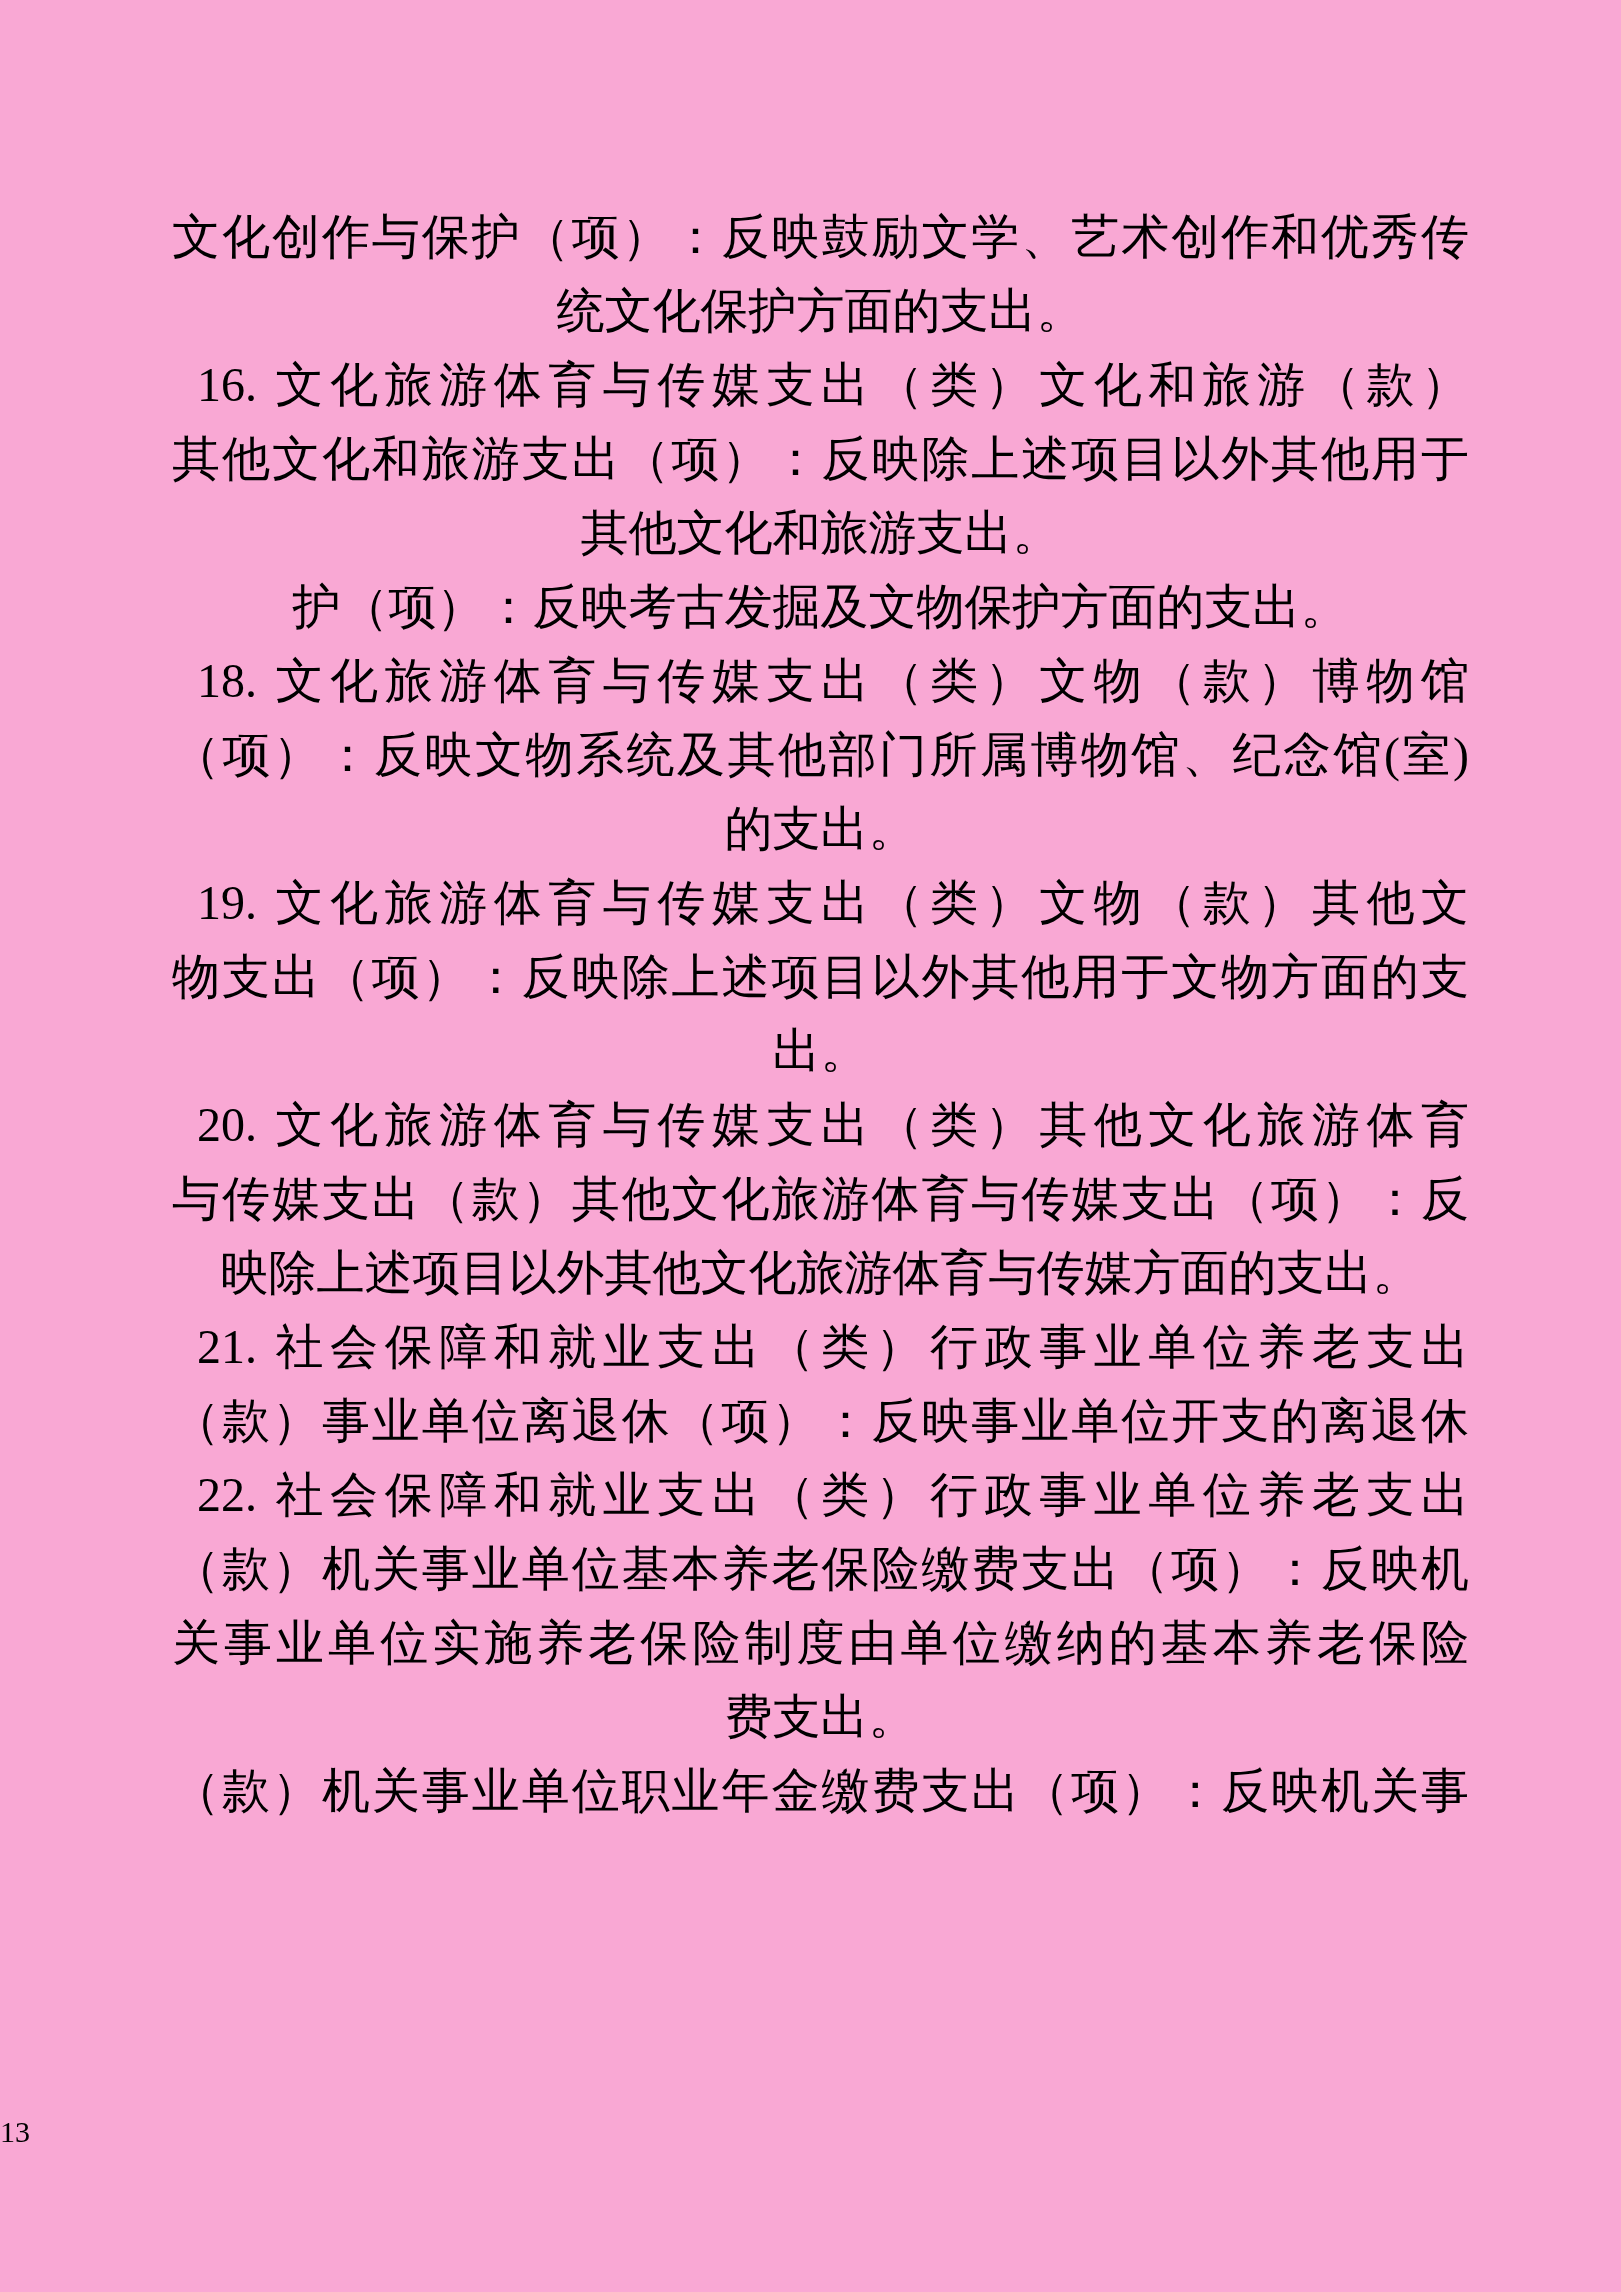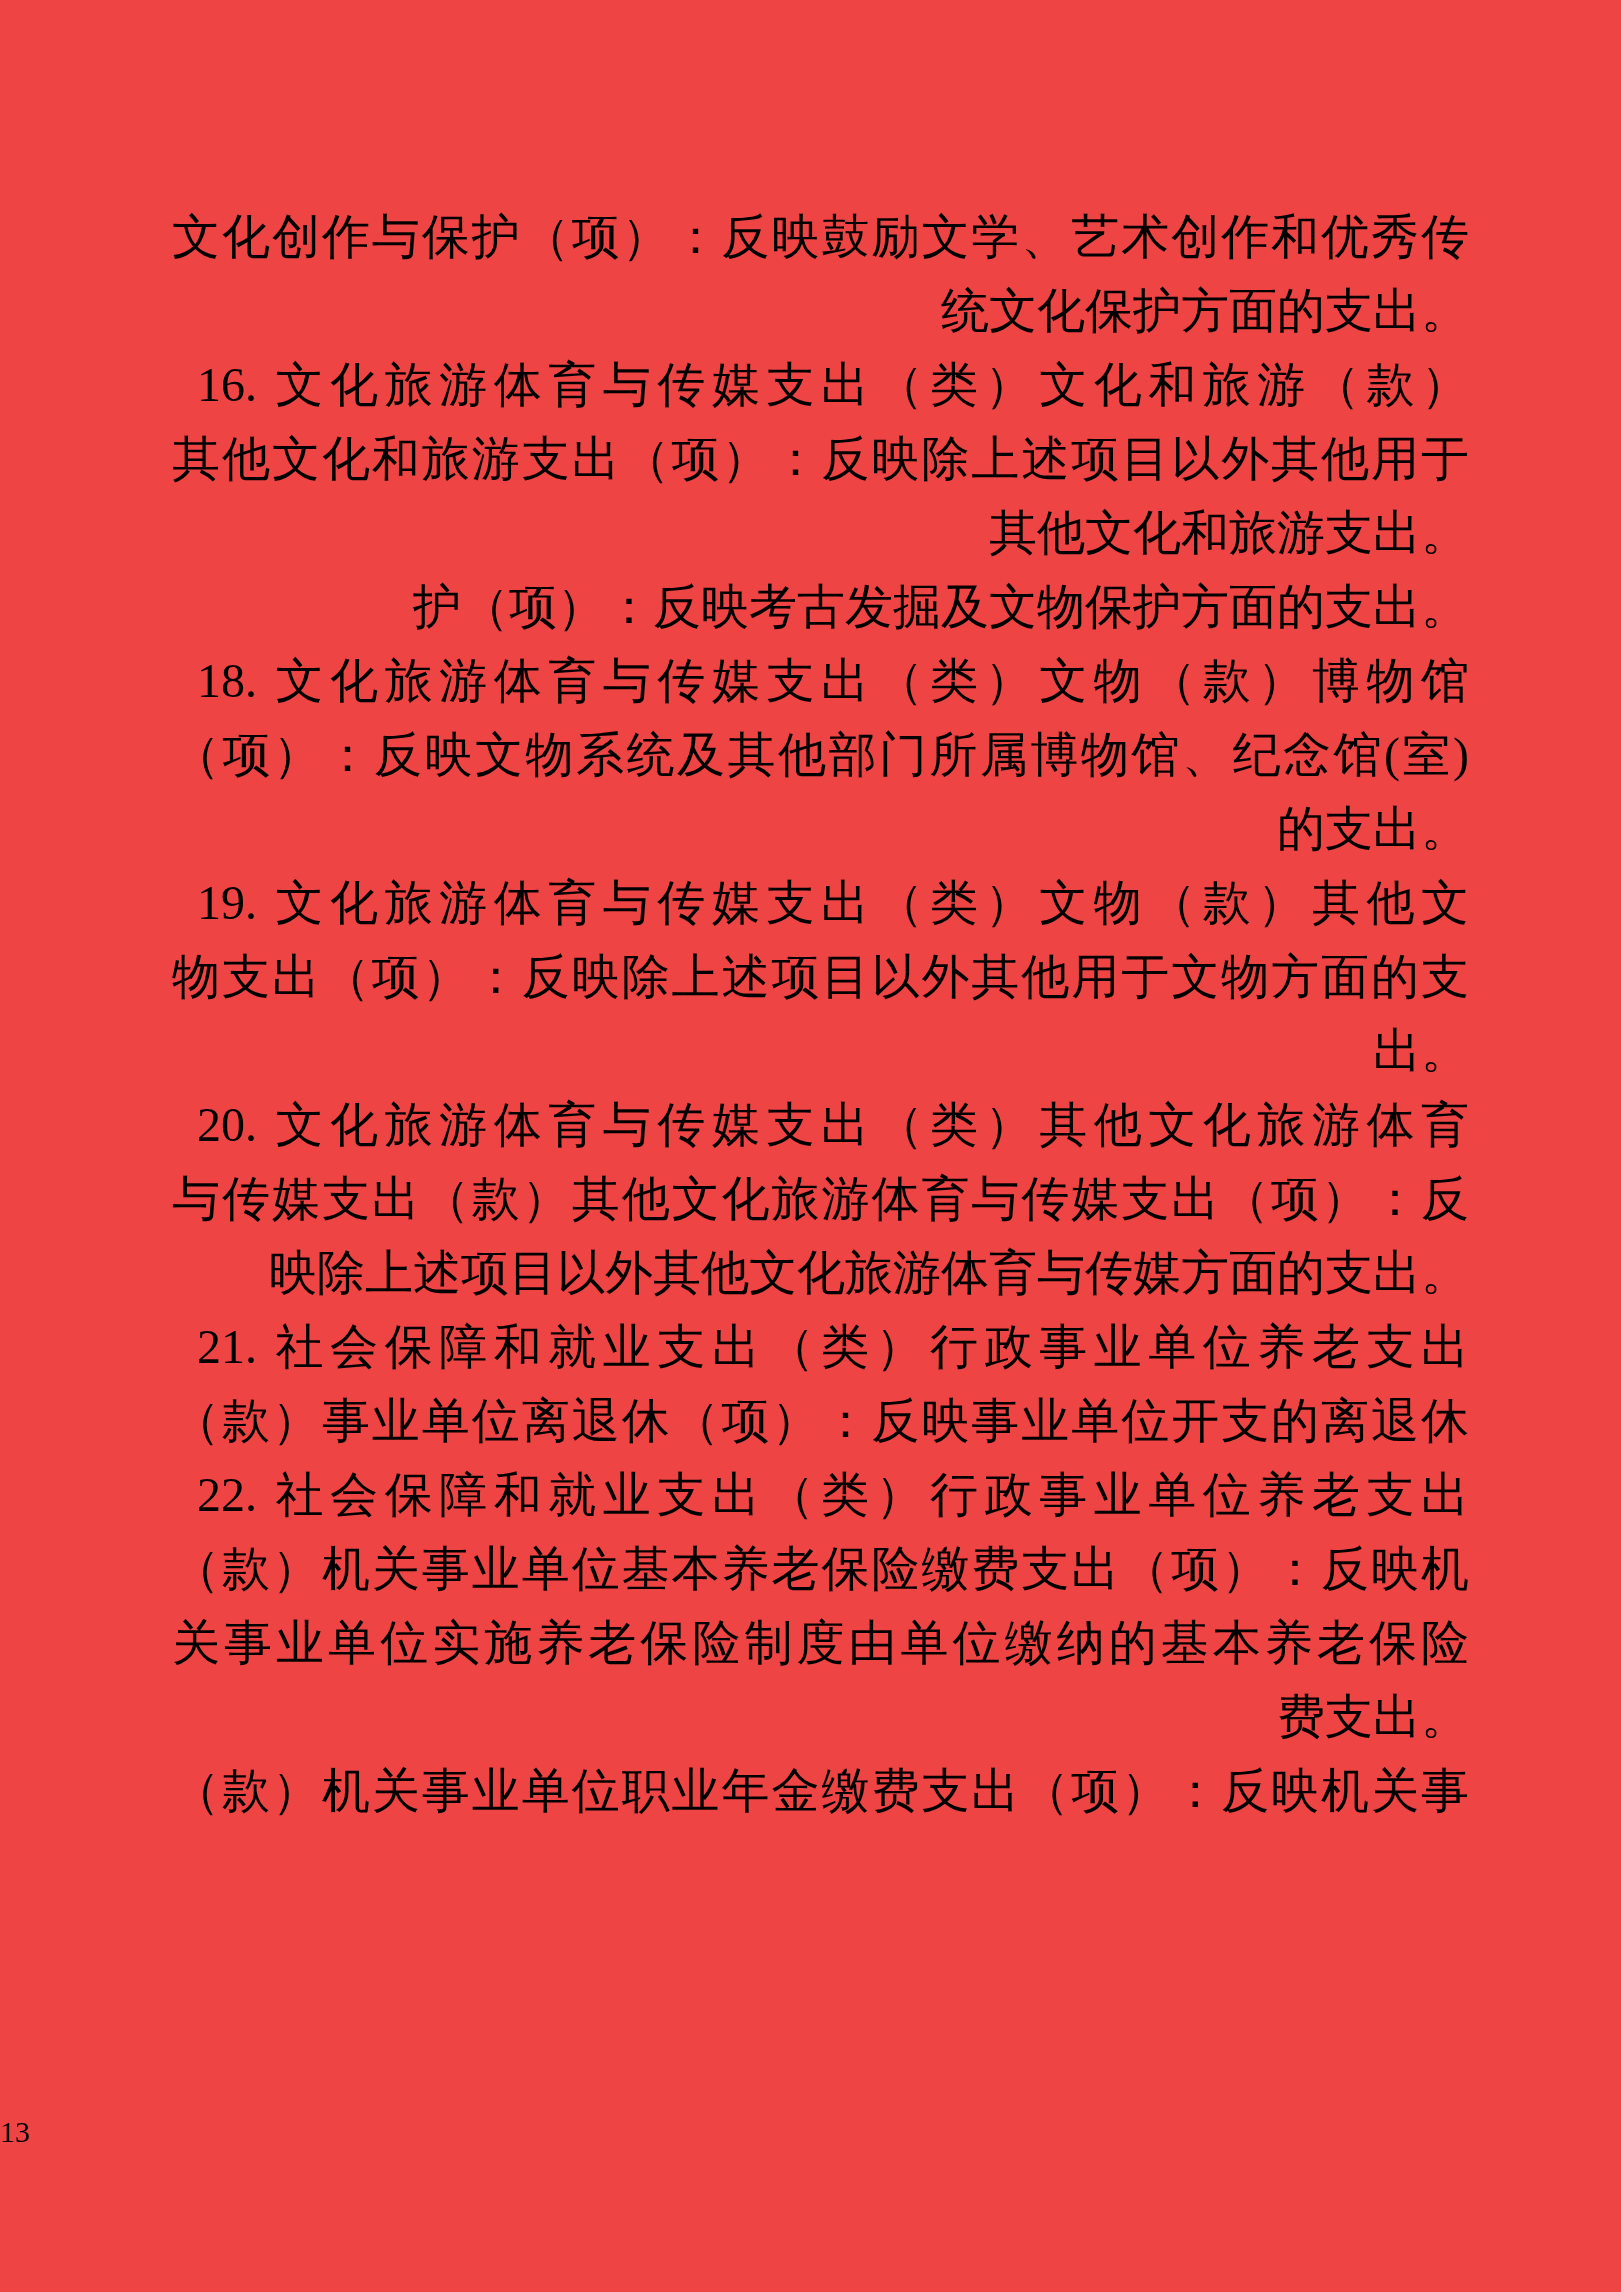--- a/index.html
+++ b/index.html
@@ -4,37 +4,37 @@
 <style>
   html, body {
     margin: 0;
     padding: 0;
     background: #ffffff;
   }
   .page {
     position: relative;
     width: 1621px;
     height: 2293px;
-    background: #ef4444;
+    background: #f9a8d4;
     overflow: hidden;
     font-family: "Liberation Serif", "DejaVu Serif", serif;
     color: #000000;
   }
   .doc-body {
     position: absolute;
     top: 200px;
     left: 172px;
     width: 1297px;
   }
   .line {
     height: 74px;
     line-height: 74px;
     font-size: 48px;
     white-space: nowrap;
-    text-align: right;
+    text-align: center;
     letter-spacing: 0;
   }
   .line.justify {
     text-align: justify;
     text-align-last: justify;
   }
   .line.indent {
     padding-left: 25px;
   }
   .page-number {

